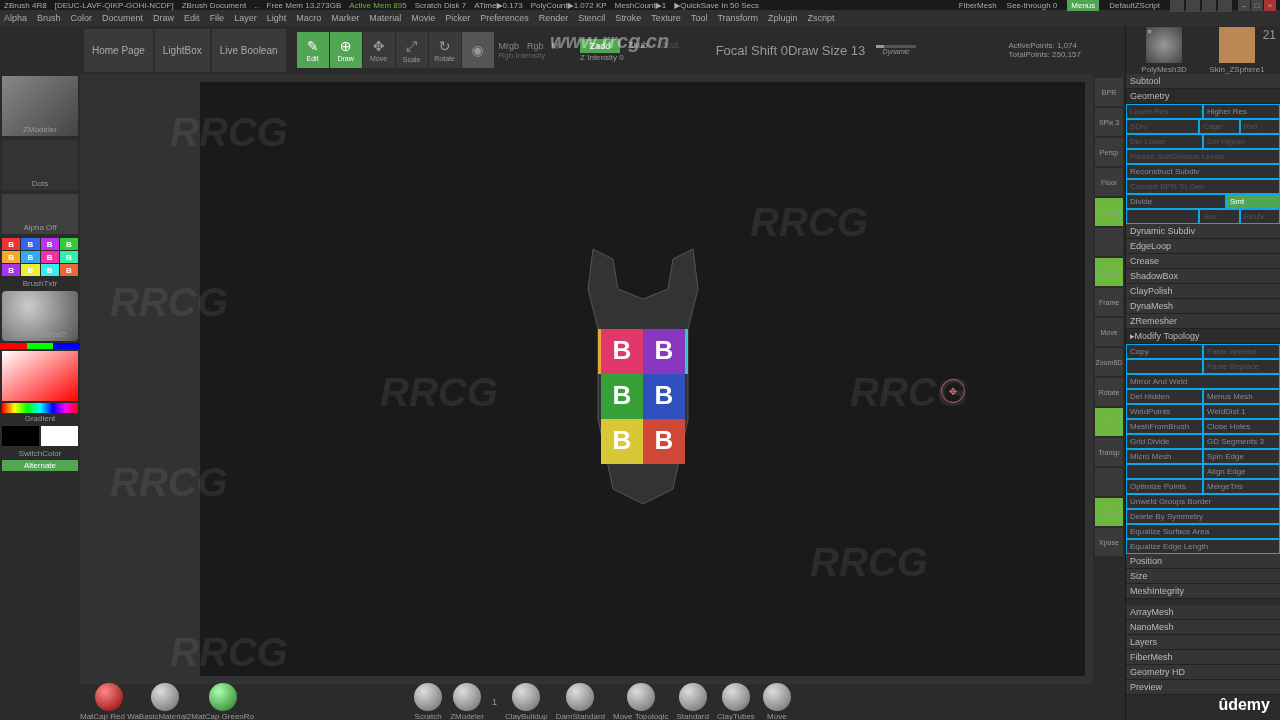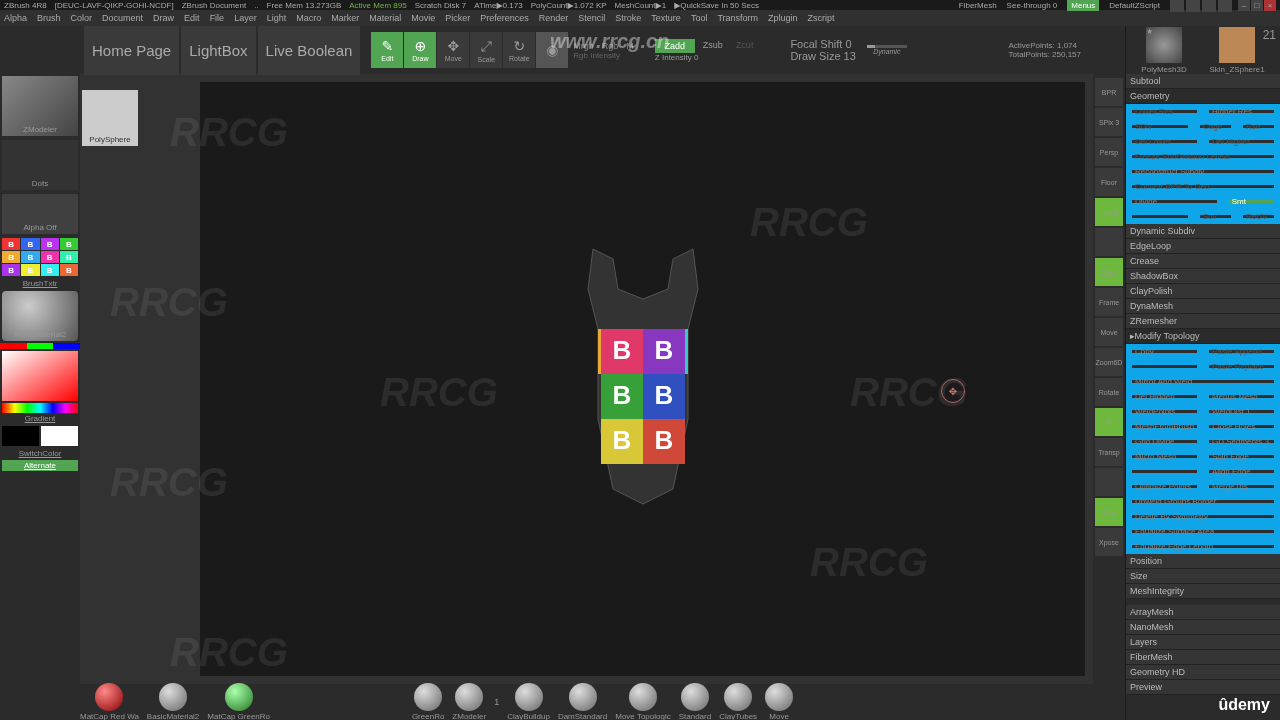--- a/index.html
+++ b/index.html
@@ -19,36 +19,36 @@
 .right-tools { width: 32px; background: #2b2b2b; display: flex; flex-direction: column; gap: 2px; padding: 4px 2px; }
 .rt-btn { width: 28px; height: 28px; background: #3a3a3a; cursor: pointer; display: flex; align-items: center; justify-content: center; font-size: 7px; }
 .rt-btn.green { background: #6eb83e; }
 .right-panel { width: 155px; background: #2b2b2b; border-left: 1px solid #1a1a1a; display: flex; flex-direction: column; font-size: 9px; }
 .rp-header { height: 48px; display: flex; align-items: center; justify-content: space-around; padding: 4px; }
 .rp-header-item { display: flex; flex-direction: column; align-items: center; font-size: 8px; }
 .rp-header-item .ico { width: 36px; height: 36px; background: #555; margin-bottom: 2px; }
 .rp-section { padding: 1px 4px; background: #353535; border-bottom: 1px solid #222; color: #bbb; cursor: pointer; height: 15px; display: flex; align-items: center; }
 .rp-section.dark { background: #2b2b2b; }
 .rp-row { display: flex; height: 15px; }
-.rp-cell { flex: 1; background: #2f2f2f; border: 6px solid #0ea5e9; padding: 1px 3px; font-size: 8px; color: #888; display: flex; align-items: center; }
+.rp-cell { flex: 1; background: #2f2f2f; border: 1px solid #0ea5e9; padding: 1px 3px; font-size: 8px; color: #888; display: flex; align-items: center; }
 .rp-cell.green { background: #52a552; color: #fff; }
 .rp-cell.dim { color: #555; }
 .bottom-bar { height: 36px; background: #2b2b2b; display: flex; align-items: center; padding: 0 80px; gap: 8px; justify-content: center; }
 .brush-item { display: flex; flex-direction: column; align-items: center; font-size: 8px; cursor: pointer; }
 .brush-ball { width: 28px; height: 28px; border-radius: 50%; background: radial-gradient(circle at 35% 30%, #ddd, #666); margin-bottom: 1px; }
 .brush-ball.red { background: radial-gradient(circle at 35% 30%, #f88, #800); }
 .side-box { height: 60px; background: #444; margin: 2px; display: flex; align-items: flex-end; justify-content: center; font-size: 8px; padding: 2px; cursor: pointer; }
 .color-grid { display: grid; grid-template-columns: repeat(4, 1fr); gap: 1px; margin: 2px; }
 .color-grid div { height: 12px; display: flex; align-items: center; justify-content: center; font-size: 8px; color: #fff; font-weight: bold; }
 .gradient-box { height: 50px; margin: 2px; background: linear-gradient(to bottom right, #fff, #f00); position: relative; }
 .hue-strip { height: 10px; margin: 0 2px; background: linear-gradient(to right, #f00, #ff0, #0f0, #0ff, #00f, #f0f, #f00); }
 .switch-row { display: flex; gap: 2px; margin: 2px; }
 .switch-row div { flex: 1; height: 20px; }
-.label-sm { font-size: 8px; text-align: center; padding: 1px; text-decoration: underline; }
-.txt-btn { background: #3a3a3a; padding: 16px 8px; font-size: 15px; color: #aaa; cursor: pointer; margin-right: 1px; }
+.label-sm { font-size: 8px; text-align: center; padding: 1px; }
+.txt-btn { background: #3a3a3a; padding: 16px 8px; font-size: 10px; color: #aaa; cursor: pointer; margin-right: 1px; }
 .green-txt { color: #6eb83e; }
 .info-txt { font-size: 8px; color: #999; margin-left: 20px; }
 .color-header { height: 6px; display: flex; }
 .vest { width: 200px; height: 280px; position: relative; }
 .top-btn-grp { display: flex; margin-left: auto; gap: 2px; align-items: center; }
 .mini-icon { width: 14px; height: 14px; background: #444; cursor: pointer; }
 .menus-btn { background: #52a552; color: #fff; padding: 1px 4px; font-size: 8px; }
 .close-grp { display: flex; gap: 1px; margin-left: 4px; }
 .close-grp div { width: 12px; height: 12px; background: #444; cursor: pointer; font-size: 8px; display: flex; align-items: center; justify-content: center; }
 .udemy { position: absolute; bottom: 6px; right: 10px; color: #fff; font-size: 16px; font-weight: bold; }
@@ -155,25 +155,20 @@
     <div class="hue-strip"></div>
     <div class="label-sm">Gradient</div>
     <div class="switch-row">
       <div style="background:#000"></div>
         <div style="background:#fff"></div>
     </div>
     <div class="label-sm">SwitchColor</div>
     <div class="label-sm" style="background:#52a552;color:#fff;margin:1px 2px">Alternate</div>
   </div>
 
-  <div class="left-tools-abs">
-    <div class="side-box" style="background:#ccc;width:56px;height:56px">
-        <span style="color:#333">PolySphere</span>
-      </div>
-  </div>
 
   <div class="center">
     <div class="toolbar2">
       <div class="txt-btn">Home Page</div>
       <div class="txt-btn">LightBox</div>
       <div class="txt-btn">Live Boolean</div>
       <div style="width:8px"></div>
       <div class="tbtn32 active">
           <span class="icn">✎</span>
           <span>Edit</span>
@@ -206,21 +201,21 @@
         <div style="font-size:8px;color:#666">Rgb Intensity</div>
       </div>
       <div style="display:flex;flex-direction:column;margin-left:20px">
         <div style="display:flex;gap:1px;font-size:9px">
           <span class="tbtn active" style="width:40px;height:14px">Zadd</span>
           <span style="padding:1px 6px">Zsub</span>
           <span style="padding:1px 6px;color:#555">Zcut</span>
         </div>
         <div style="font-size:8px;color:#999">Z Intensity 0</div>
       </div>
-      <div style="display:flex;flex-direction:column;margin-left:30px;font-size:11px">
+      <div style="display:flex;flex-direction:row;margin-left:30px;font-size:13px">
         <span>Focal Shift 0</span>
         <span>Draw Size 13</span>
       </div>
       <div style="margin-left:10px;display:flex;flex-direction:column;align-items:center">
         <div style="width:40px;height:3px;background:#555">
             <div style="width:8px;height:3px;background:#999"></div>
           </div>
         <span style="font-size:7px;font-style:italic">Dynamic</span>
       </div>
       <div class="info-txt" style="margin-left:auto;margin-right:40px">
@@ -266,37 +261,37 @@
         <div class="rt-btn">Rotate</div>
         <div class="rt-btn green">⊞</div>
         <div class="rt-btn">Transp</div>
         <div class="rt-btn"></div>
         <div class="rt-btn green">Solo</div>
         <div class="rt-btn">Xpose</div>
       </div>
     </div>
 
     <div class="bottom-bar">
-      <div style="position:absolute;left:80px;display:flex;gap:8px">
+      <div style="position:absolute;left:80px;display:flex;">
         <div class="brush-item">
             <div class="brush-ball red"></div>
             <span>MatCap Red Wa</span>
           </div>
         <div class="brush-item">
             <div class="brush-ball"></div>
             <span>BasicMaterial2</span>
           </div>
         <div class="brush-item">
             <div class="brush-ball" style="background:radial-gradient(circle at 35% 30%,#afa,#272)"></div>
             <span>MatCap GreenRo</span>
           </div>
       </div>
       <div class="brush-item">
           <div class="brush-ball"></div>
-          <span>GreenRo</span>
+          <span>Scratch</span>
         </div>
       <div class="brush-item">
           <div class="brush-ball"></div>
           <span>ZModeler</span>
         </div>
       <div style="font-size:9px;color:#999">1</div>
       <div class="brush-item">
           <div class="brush-ball"></div>
           <span>ClayBuildup</span>
         </div>

